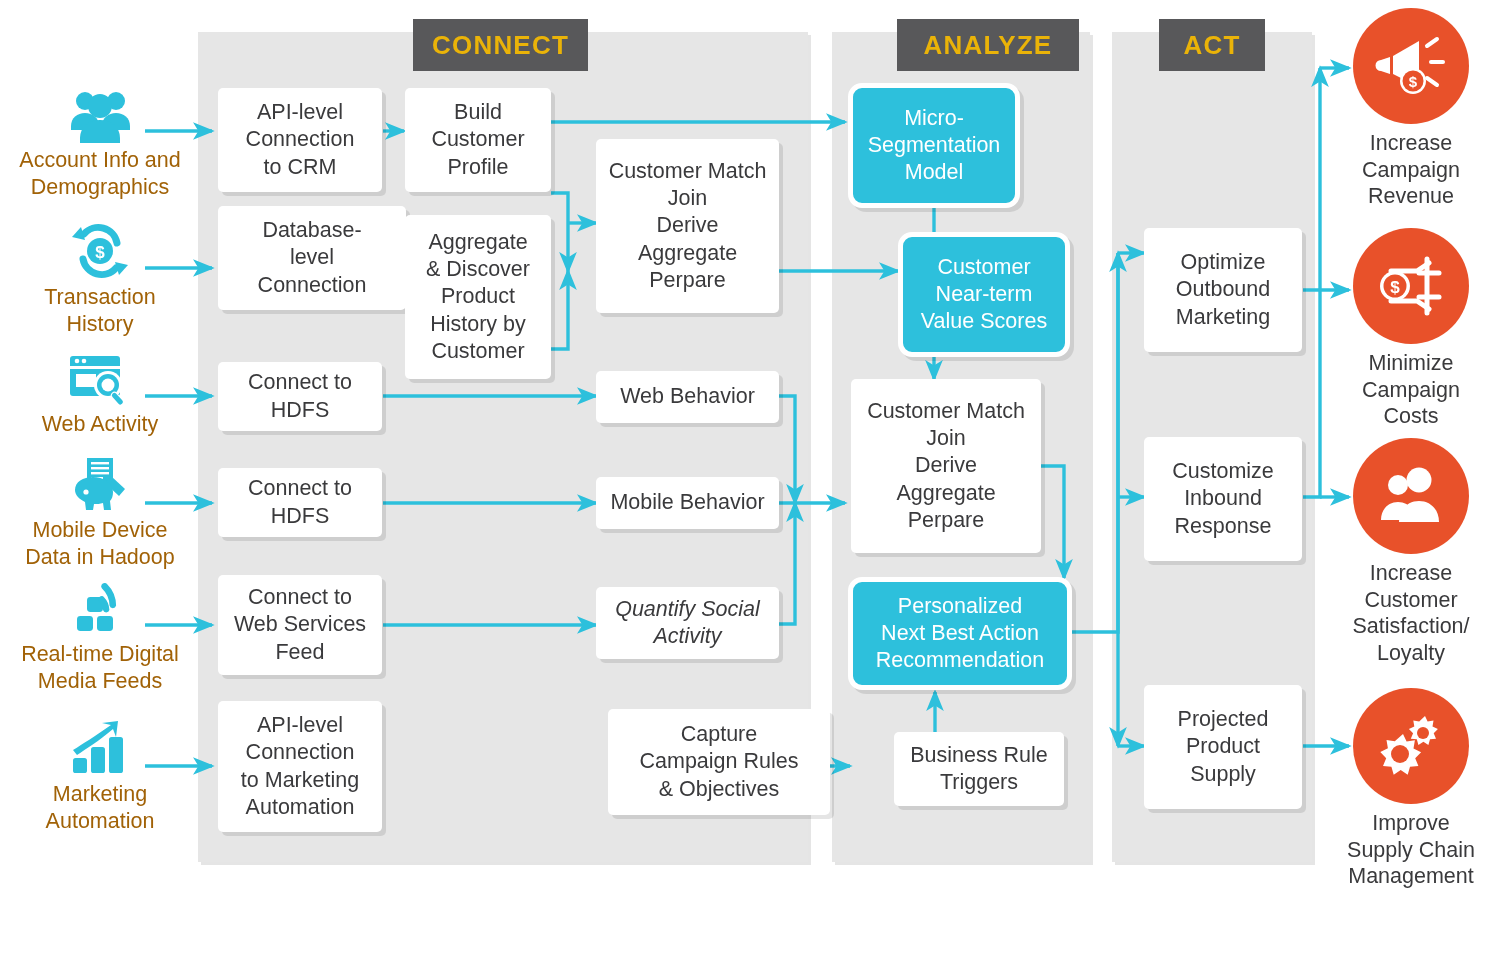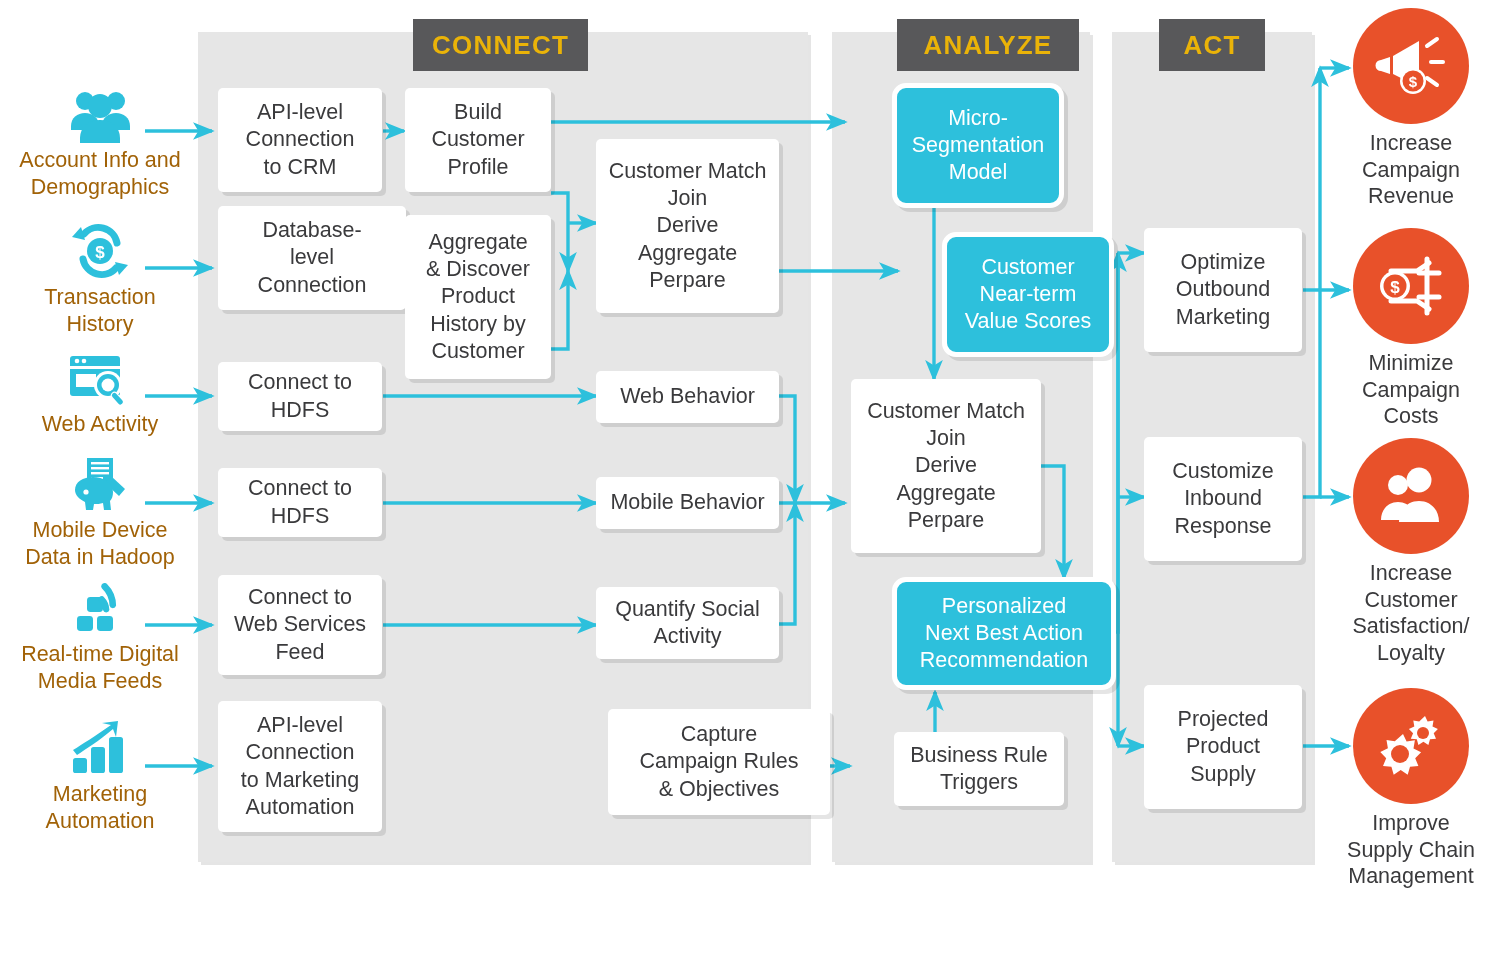--- a/index.html
+++ b/index.html
@@ -19,21 +19,21 @@
   .tab-connect{left:413px;top:19px;width:175px;}
   .tab-analyze{left:864px;top:19px;width:182px;margin-left:33px;}
   .tab-act{left:1159px;top:19px;width:106px;}
 
   
   .box{position:absolute;background:#ffffff;border-radius:5px;
        box-shadow:4px 4px 0 0 rgba(0,0,0,.10);
        display:flex;align-items:center;justify-content:center;text-align:center;
        color:#3a3a3c;font-size:21.5px;line-height:1.26;padding:6px 7px;
        box-sizing:border-box;}
-  .box.teal{background:#2dc0dc;color:#ffffff;border:5px solid #ffffff;border-radius:14px;margin-left:44px;}
+  .box.teal{background:#2dc0dc;color:#ffffff;border:5px solid #ffffff;border-radius:14px;}
 
   
   .src{position:absolute;width:196px;text-align:center;}
   .src .label{color:#a16207;font-size:21.5px;line-height:1.24;margin-top:3px;}
   .src .ic{height:66px;display:flex;align-items:flex-end;justify-content:center;}
 
   
   .out{position:absolute;width:190px;text-align:center;}
   .out .circle{width:116px;height:116px;border-radius:50%;background:#e8512a;
                margin:0 auto;display:flex;align-items:center;justify-content:center;}
@@ -222,21 +222,21 @@
   <div class="box" style="left:218px;top:206px;width:188px;height:104px;">Database-<br>level<br>Connection</div>
   <div class="box" style="left:218px;top:362px;width:164px;height:69px;">Connect to<br>HDFS</div>
   <div class="box" style="left:218px;top:468px;width:164px;height:69px;">Connect to<br>HDFS</div>
   <div class="box" style="left:218px;top:575px;width:164px;height:100px;">Connect to<br>Web Services<br>Feed</div>
   <div class="box" style="left:218px;top:701px;width:164px;height:131px;">API-level<br>Connection<br>to Marketing<br>Automation</div>
 
   <div class="box" style="left:405px;top:88px;width:146px;height:104px;">Build<br>Customer<br>Profile</div>
   <div class="box" style="left:405px;top:215px;width:146px;height:164px;">Aggregate<br>&amp; Discover<br>Product<br>History by<br>Customer</div>
   <div class="box" style="left:596px;top:477px;width:183px;height:52px;">Mobile Behavior</div>
   <div class="box" style="left:596px;top:371px;width:183px;height:52px;">Web Behavior</div>
-  <div class="box" style="left:596px;top:587px;width:183px;height:72px;">Quantify Social<br>Activity</div>
+  <div class="box" style="left:596px;top:587px;width:183px;height:72px;font-style:italic;">Quantify Social<br>Activity</div>
   <div class="box" style="left:608px;top:709px;width:222px;height:106px;">Capture<br>Campaign Rules<br>&amp; Objectives</div>
 
   <div class="box" style="left:596px;top:139px;width:183px;height:174px;">Customer Match<br>Join<br>Derive<br>Aggregate<br>Perpare</div>
 
   <div class="box teal" style="left:848px;top:83px;width:172px;height:125px;">Micro-<br>Segmentation<br>Model</div>
   <div class="box teal" style="left:898px;top:232px;width:172px;height:125px;">Customer<br>Near-term<br>Value Scores</div>
   <div class="box" style="left:851px;top:379px;width:190px;height:174px;">Customer Match<br>Join<br>Derive<br>Aggregate<br>Perpare</div>
   <div class="box teal" style="left:848px;top:577px;width:224px;height:113px;">Personalized<br>Next Best Action<br>Recommendation</div>
   <div class="box" style="left:850px;top:732px;width:170px;height:74px;margin-left:44px;">Business Rule<br>Triggers</div>
 

